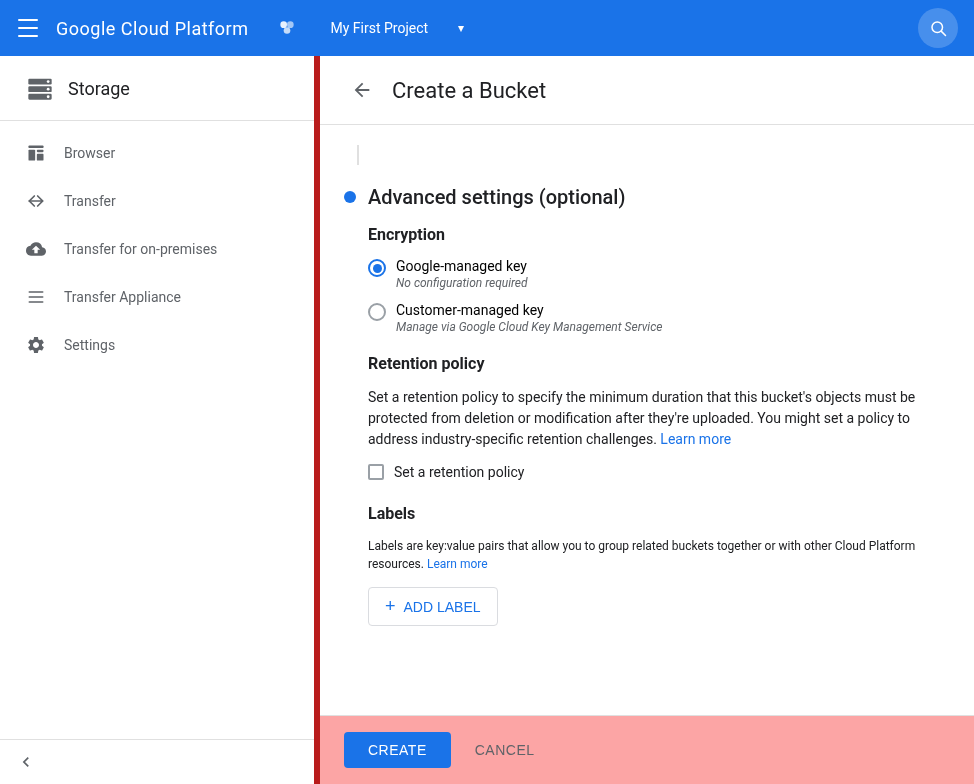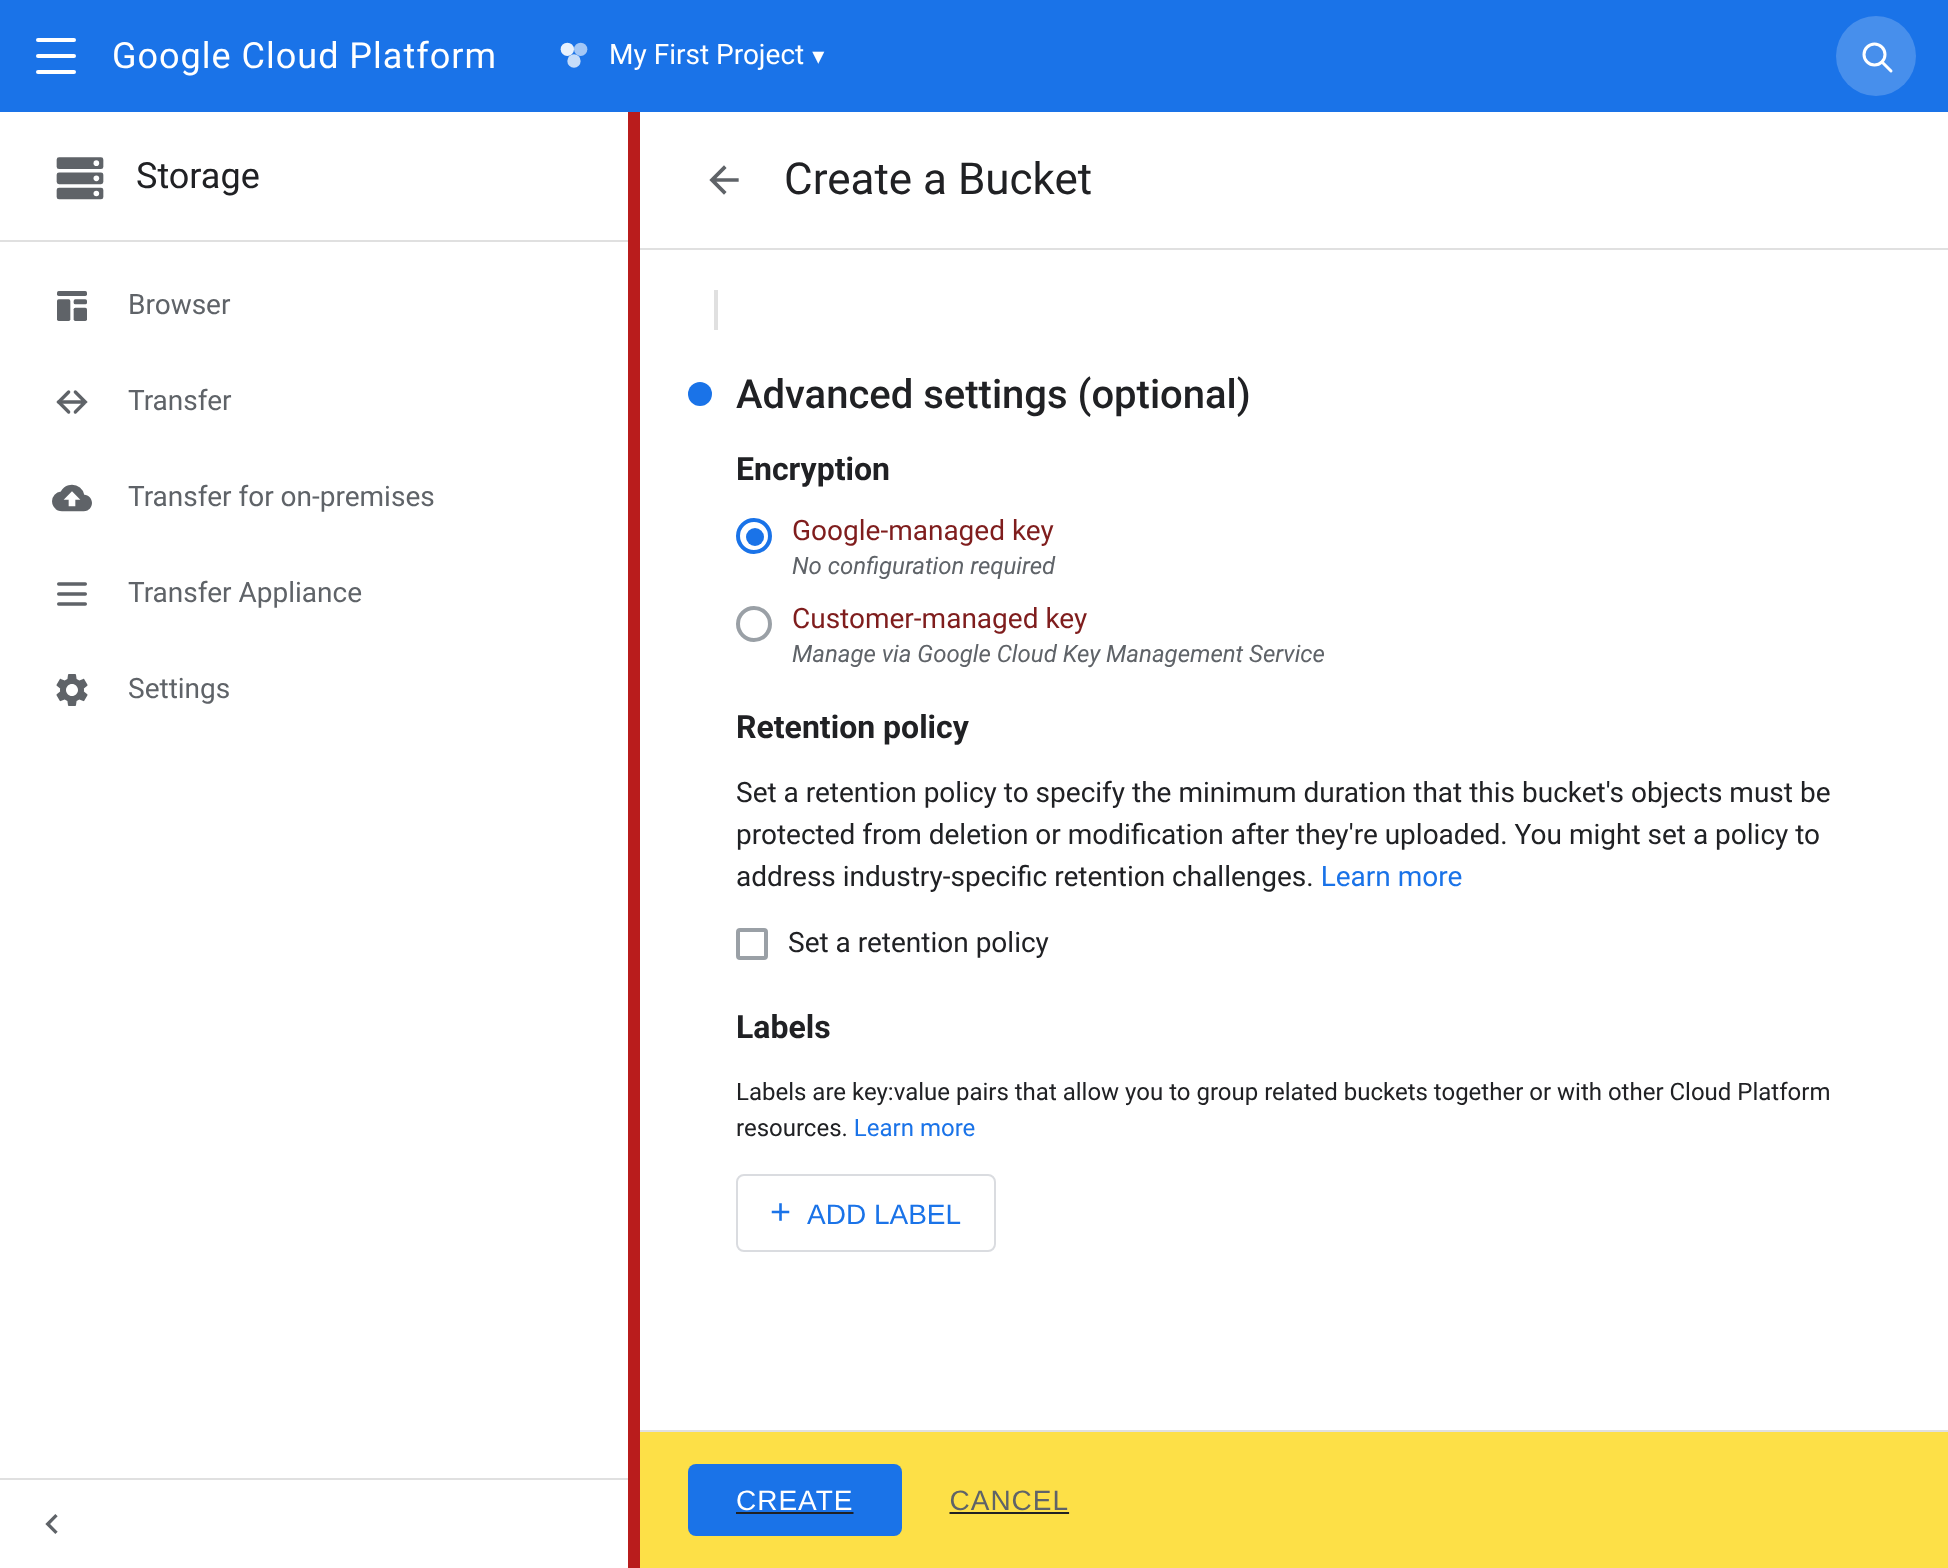--- a/index.html
+++ b/index.html
@@ -18,21 +18,21 @@
     .topbar-menu-icon {
       width: 24px; height: 24px; cursor: pointer; margin-right: 16px; display: flex; flex-direction: column; justify-content: space-around; align-items: center;
     }
     .topbar-menu-icon span {
       display: block; width: 20px; height: 2px; background: #fff; border-radius: 1px;
     }
     .topbar-logo {
       font-size: 18px; font-weight: 400; color: #fff; margin-right: 24px; white-space: nowrap; letter-spacing: 0.5px;
     }
     .topbar-project {
-      display: flex; align-items: center; cursor: pointer; color: #fff; font-size: 14px; margin-left: 4px;
+      display: flex; align-items: center; cursor: pointer; color: #fff; font-size: 14px; margin-left: 4px; gap: 26px;
     }
     .topbar-project-icon {
       width: 20px; height: 20px; margin-right: 8px; position: relative;
     }
     .topbar-project-icon svg { width: 20px; height: 20px; }
     .topbar-chevron {
       margin-left: 4px; font-size: 12px;
     }
     .topbar-spacer { flex: 1; }
     .topbar-search {
@@ -119,21 +119,21 @@
     .radio-input {
       width: 18px; height: 18px; border-radius: 50%; border: 2px solid #1a73e8; margin-right: 10px; flex-shrink: 0; margin-top: 1px; display: flex; align-items: center; justify-content: center; cursor: pointer;
     }
     .radio-input.checked::after {
       content: ''; width: 9px; height: 9px; border-radius: 50%; background: #1a73e8;
     }
     .radio-input.unchecked {
       border-color: #9aa0a6;
     }
     .radio-label { }
-    .radio-label-main { font-size: 14px; color: #7f1d1d; }
+    .radio-label-main { font-size: 14px; color: #000000; }
     .radio-label-sub { font-size: 12px; color: #5f6368; margin-top: 2px; font-style: italic; }
 
     
     .retention-section { margin-bottom: 24px; }
     .retention-text {
       font-size: 14px; color: #202124; line-height: 1.5; margin-bottom: 14px;
     }
     .retention-link { color: #1a73e8; text-decoration: none; cursor: pointer; }
     .checkbox-row {
       display: flex; align-items: center; cursor: pointer;
@@ -148,21 +148,21 @@
     .labels-text {
       font-size: 12px; color: #202124; line-height: 1.5; margin-bottom: 14px;
     }
     .add-label-btn {
       display: flex; align-items: center; border: 1px solid #dadce0; border-radius: 4px; padding: 8px 16px; cursor: pointer; background: #fff; color: #1a73e8; font-size: 14px; font-weight: 500;
     }
     .add-label-plus { font-size: 18px; margin-right: 8px; }
 
     
     .footer {
-      display: flex; align-items: center; padding: 16px 24px; border-top: 1px solid #e0e0e0; flex-shrink: 0; background: #fde047; text-decoration: underline;
+      display: flex; align-items: center; padding: 16px 24px; border-top: 1px solid #e0e0e0; flex-shrink: 0; background: #fca5a5;
     }
     .btn-create {
       background: #1a73e8; color: #fff; border: none; border-radius: 4px; padding: 10px 24px; font-size: 14px; font-weight: 500; cursor: pointer; letter-spacing: 0.5px; text-transform: uppercase;
     }
     .btn-cancel {
       background: transparent; color: #5f6368; border: none; padding: 10px 24px; font-size: 14px; font-weight: 500; cursor: pointer; letter-spacing: 0.5px; text-transform: uppercase;
     }
 
     
     .storage-icon-svg { width: 28px; height: 28px; }

